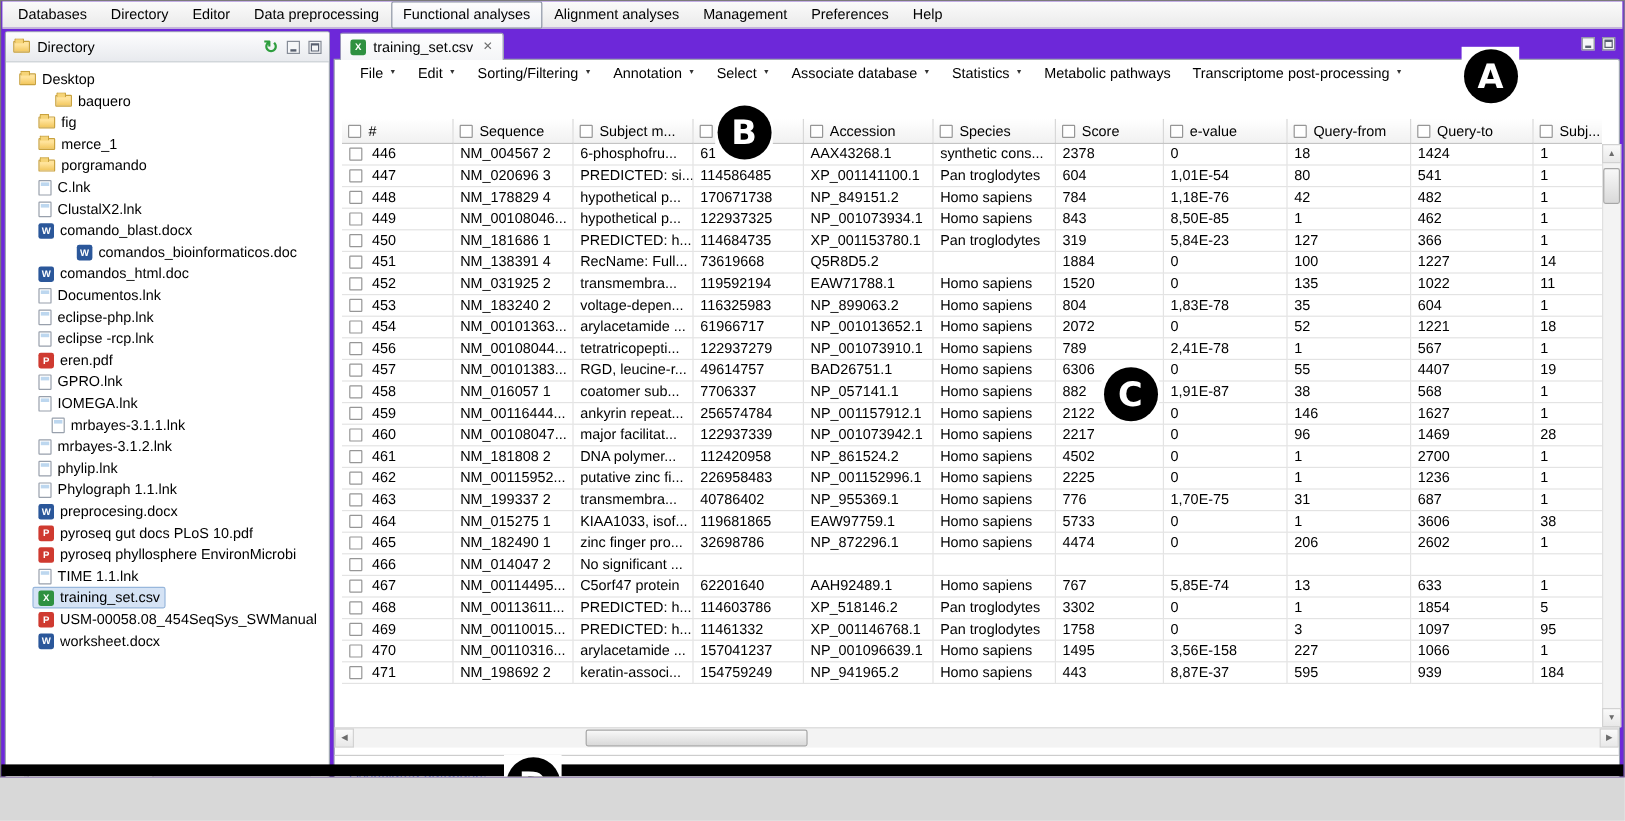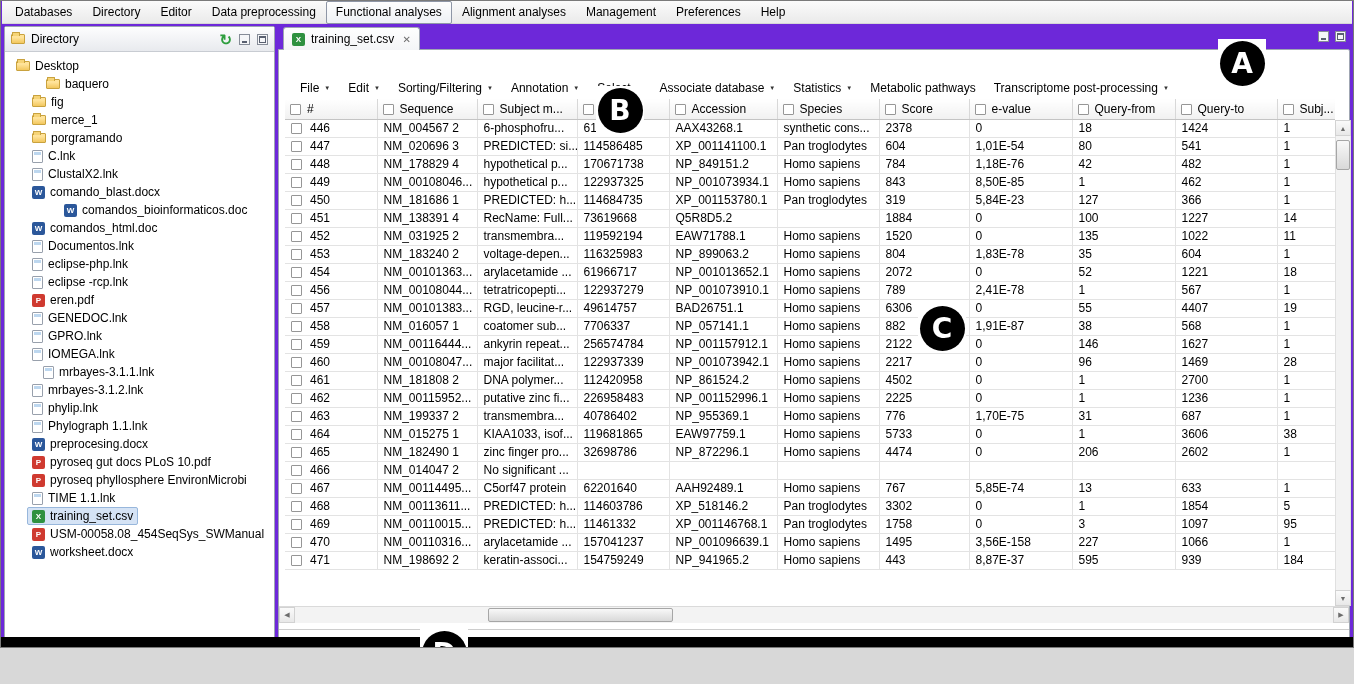--- a/index.html
+++ b/index.html
@@ -55,21 +55,21 @@
   .editor { position:absolute; left:277px; top:25px; right:3px; height:633px; }
   .tabbar { position:absolute; top:0; left:0; right:0; height:23px; }
   .editor-tab { position:absolute; left:5px; top:1px; height:23px; display:flex; align-items:center; gap:6px; padding:0 8px;
                 background:linear-gradient(#fefefe,#f4f5f7); border:1px solid #9fa6b2; border-bottom:none;
                 border-radius:3px 3px 0 0; z-index:2; }
   .tab-close { color:#6e6e6e; font-size:10px; margin-left:2px; }
   .tab-actions { position:absolute; right:4px; top:5px; display:flex; gap:6px; }
 
   .editor-content { position:absolute; top:23px; left:0; right:0; bottom:0; background:#fff;
                     border:1px solid #9fa6b2; border-radius:0 2px 2px 2px; }
-  .toolbar { position:absolute; top:0; left:0; right:0; height:49px; display:flex; align-items:flex-end; padding-left:12px; }
+  .toolbar { position:absolute; top:0; left:0; right:0; height:49px; display:flex; align-items:flex-start; padding-left:12px; }
   .tb-item { display:flex; align-items:center; gap:5px; padding:4px 9px; white-space:nowrap; cursor:default; }
   .caret { font-size:6px; color:#333; }
 
   .table-zone { position:absolute; top:49px; left:6px; width:1050px; height:507px; overflow:hidden; }
   table { border-collapse:collapse; table-layout:fixed; width:1050px; }
   th { height:20px; font-weight:normal; text-align:left; background:linear-gradient(#ffffff,#f1f1f1);
        border-right:1px solid #d8d8d8; border-bottom:1px solid #c4c4c4; padding-left:5px;
        overflow:hidden; white-space:nowrap; font-size:12px; }
   td { height:18px; border-right:1px solid #e3e3e3; border-bottom:1px solid #e3e3e3; padding-left:6px;
        overflow:hidden; white-space:nowrap; font-size:12px; }
@@ -206,26 +206,20 @@
         <div class="tree-item" style="padding-left: 22px;">
           <span class="inner">
             <span class="ticon icon-file"></span>
             <span class="tlabel">eclipse -rcp.lnk</span>
           </span>
         </div>
         <div class="tree-item" style="padding-left: 22px;">
           <span class="inner">
             <span class="ticon icon-pdf"></span>
             <span class="tlabel">eren.pdf</span>
-          </span>
-        </div>
-        <div class="tree-item" style="padding-left: 22px;">
-          <span class="inner">
-            <span class="ticon icon-file"></span>
-            <span class="tlabel">GENEDOC.lnk</span>
           </span>
         </div>
         <div class="tree-item" style="padding-left: 22px;">
           <span class="inner">
             <span class="ticon icon-file"></span>
             <span class="tlabel">GPRO.lnk</span>
           </span>
         </div>
         <div class="tree-item" style="padding-left: 22px;">
           <span class="inner">

